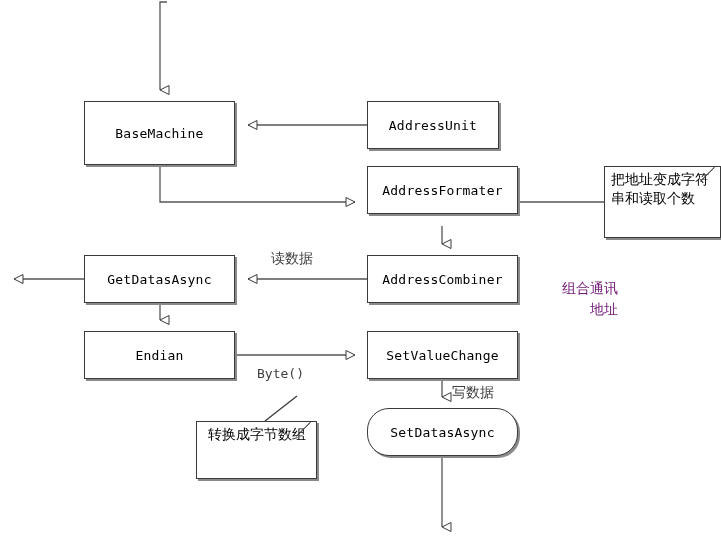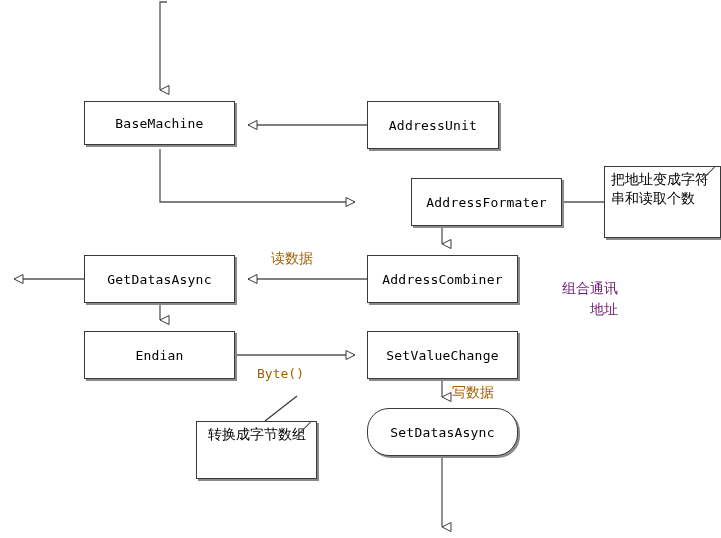--- a/index.html
+++ b/index.html
@@ -65,21 +65,21 @@
     width: 20px;
     height: 1px;
     background: #3a3a3a;
     transform-origin: 0 0;
     transform: rotate(-45deg);
   }
   .edge-label {
     position: absolute;
     font-family: "DejaVu Sans", sans-serif;
     font-size: 14px;
-    color: #a16207;
+    color: #404040;
     white-space: nowrap;
   }
   .edge-label.mono {
     font-family: "DejaVu Sans Mono", monospace;
     font-size: 13px;
     text-align: center;
   }
   .free-label {
     position: absolute;
     font-family: "DejaVu Sans", sans-serif;
@@ -129,29 +129,29 @@
       <path d="M 235,355 L 355,355" marker-end="url(#openArrowRight)"></path>
 
       <path d="M 442,379 L 442,397" marker-end="url(#openArrowDown)"></path>
 
       <path d="M 442,456 L 442,527" marker-end="url(#openArrowDown)"></path>
 
       <path d="M 265,421 L 297,396" stroke="#3a3a3a"></path>
     </g>
   </svg>
 
-  <div class="node" style="left:84px; top:101px; width:151px; height:44px;">
+  <div class="node" style="left:84px; top:101px; width:151px; height:64px;">
     <span>BaseMachine</span>
   </div>
 
   <div class="node" style="left:367px; top:101px; width:132px; height:48px;">
     <span>AddressUnit</span>
   </div>
 
-  <div class="node" style="left:367px; top:178px; width:151px; height:48px;margin-left:44px;">
+  <div class="node" style="left:367px; top:166px; width:151px; height:48px;">
     <span>AddressFormater</span>
   </div>
 
   <div class="node" style="left:367px; top:255px; width:151px; height:48px;">
     <span>AddressCombiner</span>
   </div>
 
   <div class="node" style="left:84px; top:255px; width:151px; height:48px;">
     <span>GetDatasAsync</span>
   </div>

